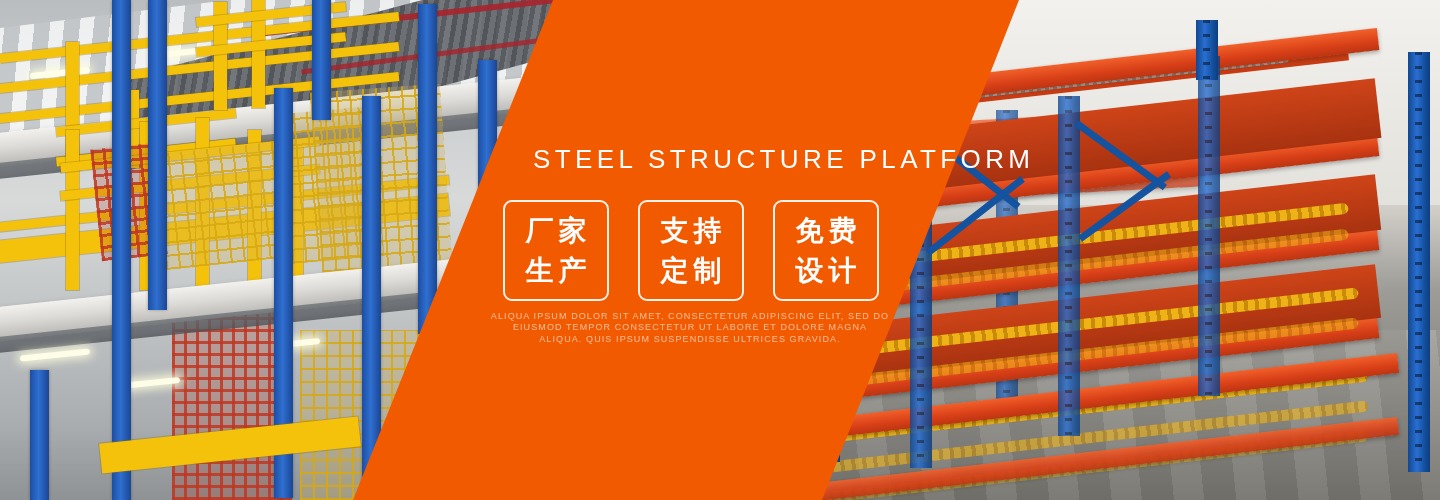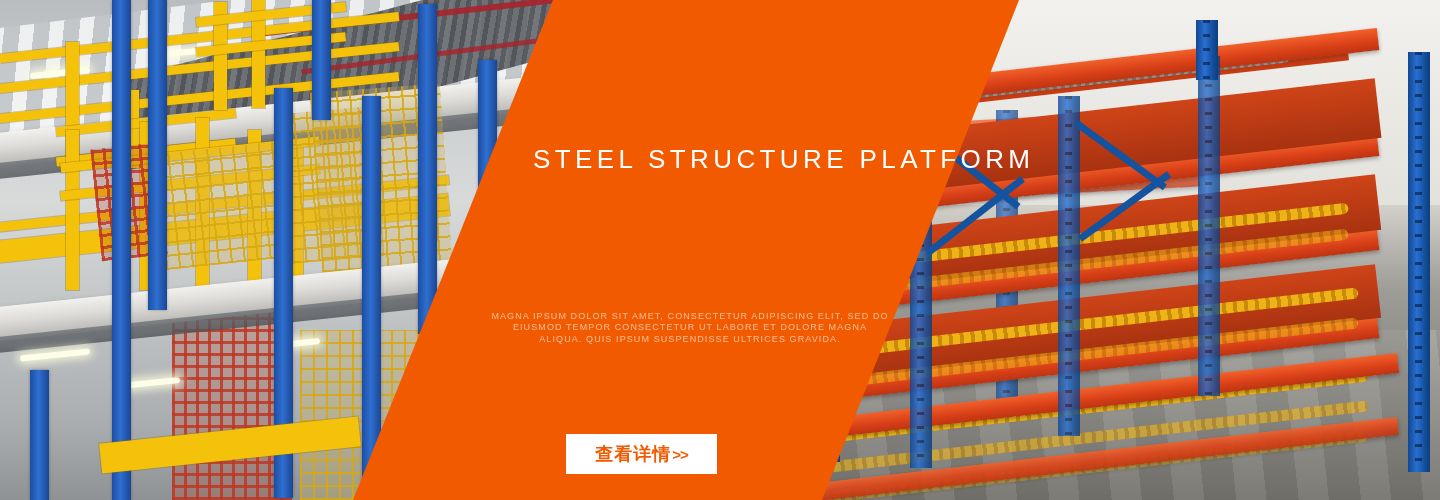--- a/index.html
+++ b/index.html
@@ -326,26 +326,36 @@
     <div class="brace" style="left:278px; top:236px; width:110px; height:7px; transform:rotate(-36deg);"></div>
   </div>
 
   <div class="panel" style="--orange: #f25a00;"></div>
 
   <div class="content">
 
 
     <div class="subtitle">STEEL STRUCTURE PLATFORM</div>
 
+    <div class="badges">
+      <div class="badge">
+        <span>厂家</span>
+        <span>生产</span>
+      </div>
+      <div class="badge">
+        <span>支持</span>
+        <span>定制</span>
+      </div>
+      <div class="badge">
+        <span>免费</span>
+        <span>设计</span>
+      </div>
+    </div>
 
     <div class="lorem">
-      <div>MAGNA IPSUM DOLOR SIT AMET, CONSECTETUR ADIPISCING ELIT, SED DO</div>
+      <div>ALIQUA IPSUM DOLOR SIT AMET, CONSECTETUR ADIPISCING ELIT, SED DO</div>
       <div>EIUSMOD TEMPOR CONSECTETUR UT LABORE ET DOLORE MAGNA</div>
       <div>ALIQUA. QUIS IPSUM SUSPENDISSE ULTRICES GRAVIDA.</div>
     </div>
 
-    <div class="cta" style="background: rgb(255, 255, 255); color: rgb(241, 90, 0);">
-      <span>查看详情</span>
-      <span class="cta-arrow">&gt;&gt;</span>
-    </div>
 
   </div>
 </div>
 
 </body></html>

